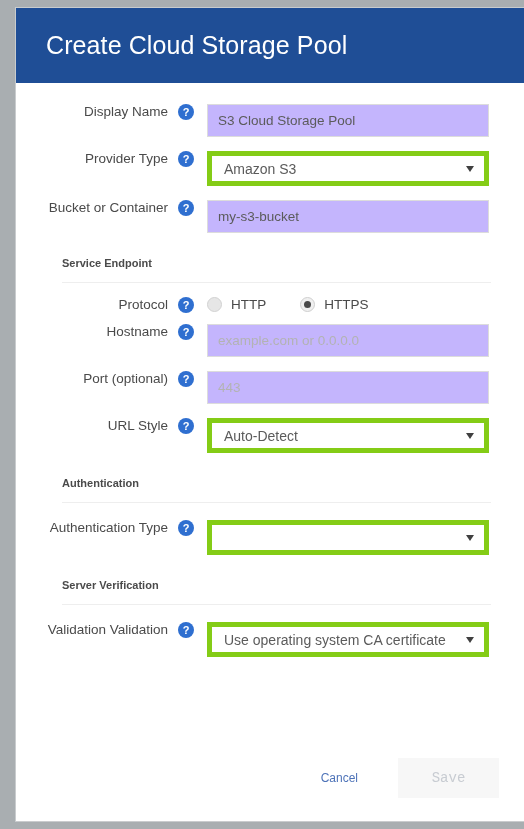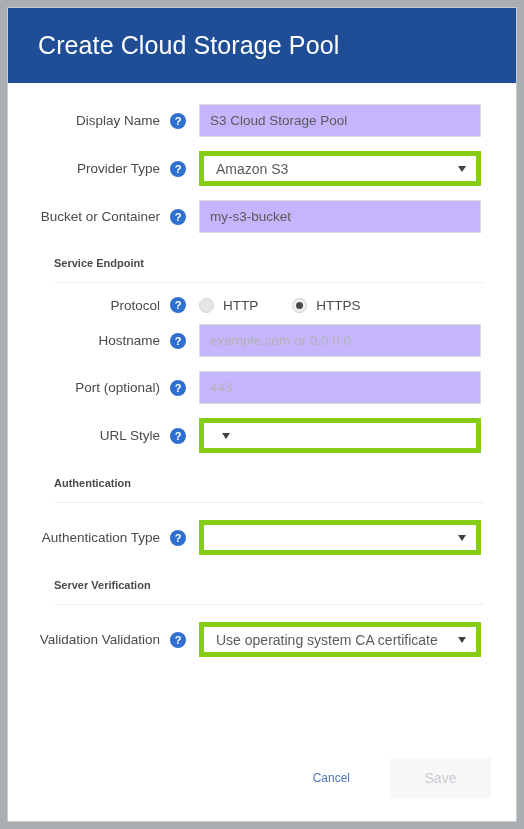--- a/index.html
+++ b/index.html
@@ -9,21 +9,21 @@
   body {
     width: 524px;
     height: 829px;
     background: #a9aeb1;
     font-family: "Liberation Sans", sans-serif;
     overflow: hidden;
   }
 
   .dialog {
     position: absolute;
-    left: 7px;
+    left: 15px;
     top: 7px;
     width: 510px;
     height: 815px;
     background: #ffffff;
     border: 1px solid #c9ccce;
     box-sizing: border-box;
     display: flex;
     flex-direction: column;
   }
 
@@ -48,21 +48,21 @@
   
   .dialog-body {
     flex: 1 1 auto;
     padding: 0;
     overflow: hidden;
     position: relative;
   }
 
   .form-row {
     display: flex;
-    align-items: center;
+    align-items: flex-start;
     padding: 0 35px 0 0;
     margin-top: 14px;
   }
   .form-row.first { margin-top: 21px; }
 
   .row-label {
     width: 152px;
     flex: 0 0 152px;
     text-align: right;
     font-size: 13.5px;
@@ -206,21 +206,21 @@
     font-family: "Liberation Sans", sans-serif;
     font-size: 12px;
     padding: 8px 14px;
     cursor: pointer;
     margin-right: 26px;
   }
   .btn-save {
     background: #f7f7f7;
     border: none;
     color: #c8ccd2;
-    font-family: Liberation Sans, sans-serif;
+    font-family: Liberation Mono, monospace;
     font-size: 14px;
     width: 101px;
     height: 40px;
     cursor: default;
   }
 </style>
 </head>
 <body>
 
 <div class="dialog">
@@ -331,20 +331,21 @@
     <div class="form-row">
       <div class="row-label">URL Style</div>
       <span class="help-icon">
         <svg width="16" height="16" viewBox="0 0 16 16">
             <circle cx="8" cy="8" r="8" fill="#2f6fd0"></circle>
             <text x="8" y="12" font-size="11" font-family="Liberation Sans, sans-serif" font-weight="bold" fill="#ffffff" text-anchor="middle">?</text>
           </svg>
       </span>
       <div class="field-wrap">
         <div class="select-box">
+          <span class="select-value">Auto-Detect</span>
           <span class="caret"></span>
         </div>
       </div>
     </div>
 
     <div class="section">
       <div class="section-title">Authentication</div>
       <div class="section-divider"></div>
     </div>
 

